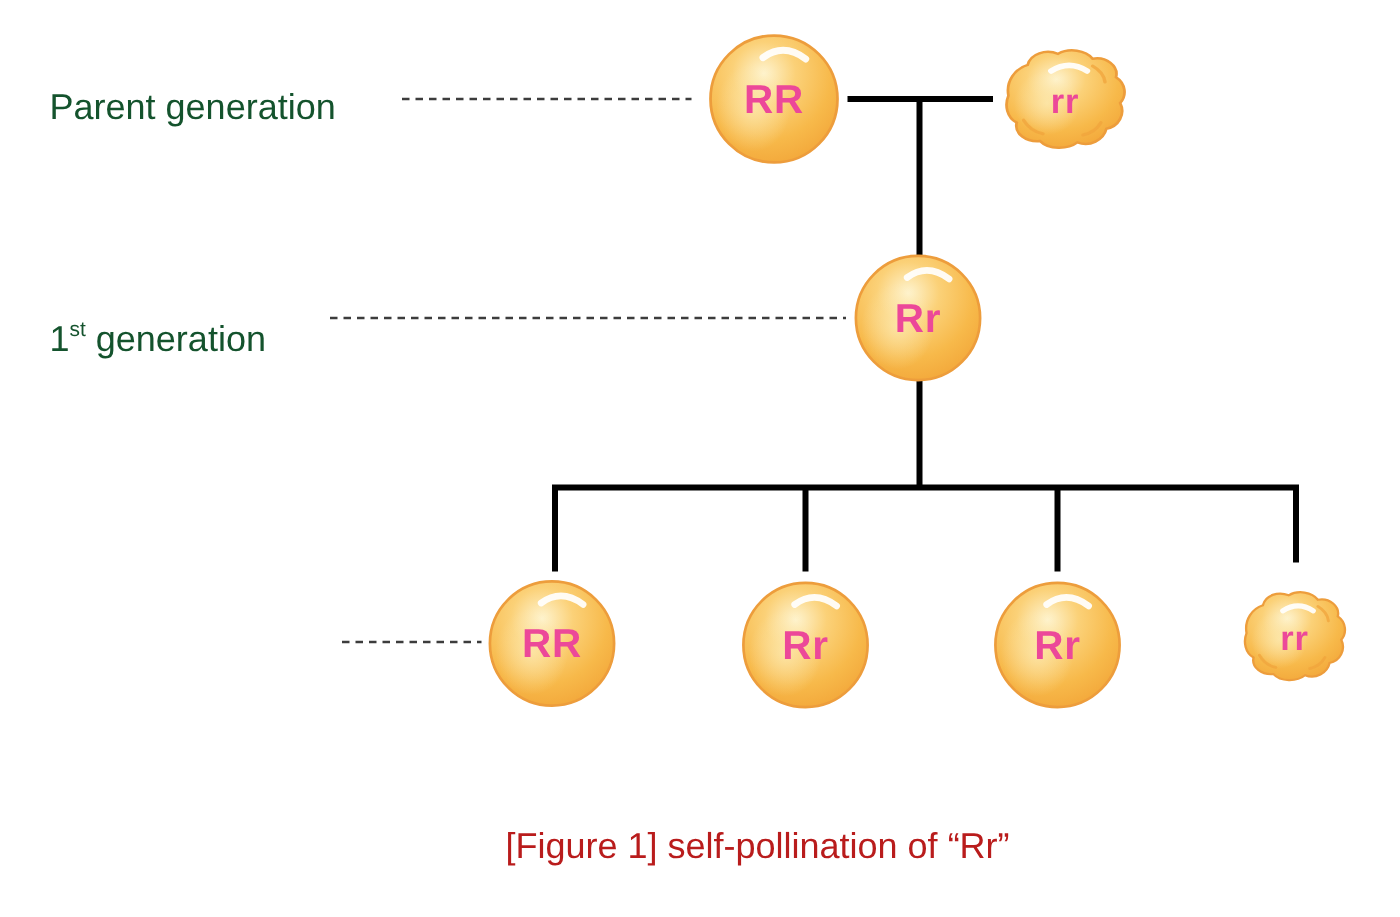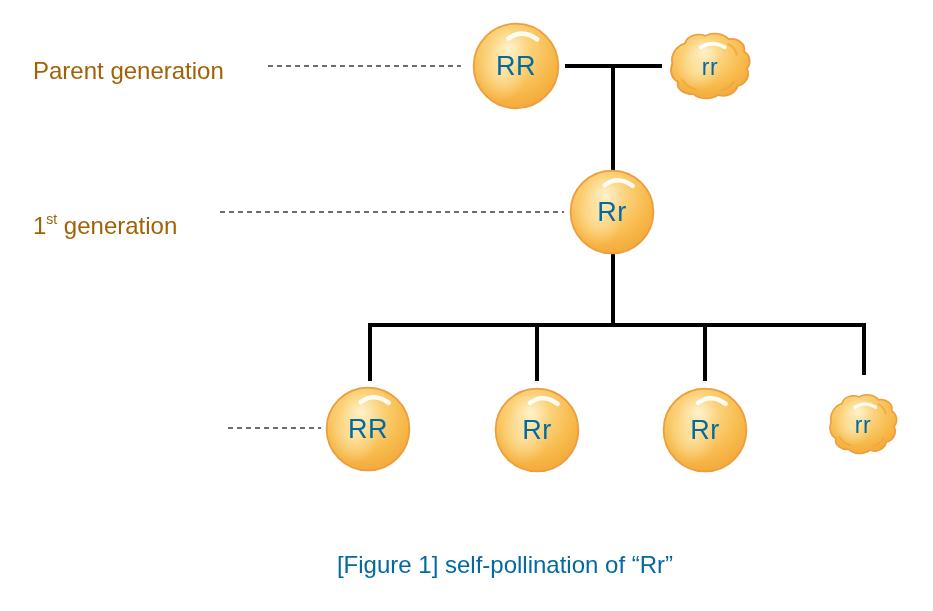--- a/index.html
+++ b/index.html
@@ -8,42 +8,42 @@
     width:933px;height:611px;
     background:#ffffff;
     font-family:"Liberation Sans", sans-serif;
     overflow:hidden;
   }
   svg.lines{position:absolute;left:0;top:0;z-index:1;}
   .solid-line{stroke:#000000;stroke-width:4;fill:none;stroke-linejoin:miter;}
   .dashed-line{stroke:#3c3c3c;stroke-width:1.6;fill:none;stroke-dasharray:5 4;}
   .row-label{
     position:absolute;z-index:2;
-    font-size:24px;color:#a16207;white-space:nowrap;text-align:center;
+    font-size:24px;color:#14532d;white-space:nowrap;text-align:center;
   }
   .row-label sup{font-size:0.58em;position:relative;top:-0.05em;vertical-align:super;}
   .pea{
     position:absolute;z-index:3;
     display:flex;align-items:center;justify-content:center;
   }
   .pea svg{position:absolute;left:0;top:0;width:100%;height:100%;}
   .pea .genotype{
     position:relative;z-index:4;
-    font-weight:normal;color:#0369a1;
+    font-weight:bold;color:#ec4899;
     font-size:27px;letter-spacing:0.5px;
   }
   .pea.wrinkled .genotype{font-size:23px;}
   .pea-body{fill:url(#gradPea);stroke:#ed9d3c;stroke-width:2;}
   .pea-sheen{fill:url(#gradSheen);}
   .pea-shine{stroke:#ffffff;stroke-width:5;fill:none;stroke-linecap:round;opacity:0.92;}
   .wrinkle{stroke:#f0a43c;stroke-width:2.5;fill:none;stroke-linecap:round;opacity:0.75;}
   .caption{
     position:absolute;z-index:2;
     top:551px;left:505px;transform:translateX(-50%);
-    font-size:24px;color:#0369a1;white-space:nowrap;
+    font-size:24px;color:#b91c1c;white-space:nowrap;
   }
 </style>
 </head>
 <body>
 
 <svg width="0" height="0" style="position:absolute" aria-hidden="true">
   <defs>
     <radialGradient id="gradPea" cx="42%" cy="30%" r="78%">
       <stop offset="0%" stop-color="#FEF4D0"></stop>
       <stop offset="32%" stop-color="#FBD178"></stop>

